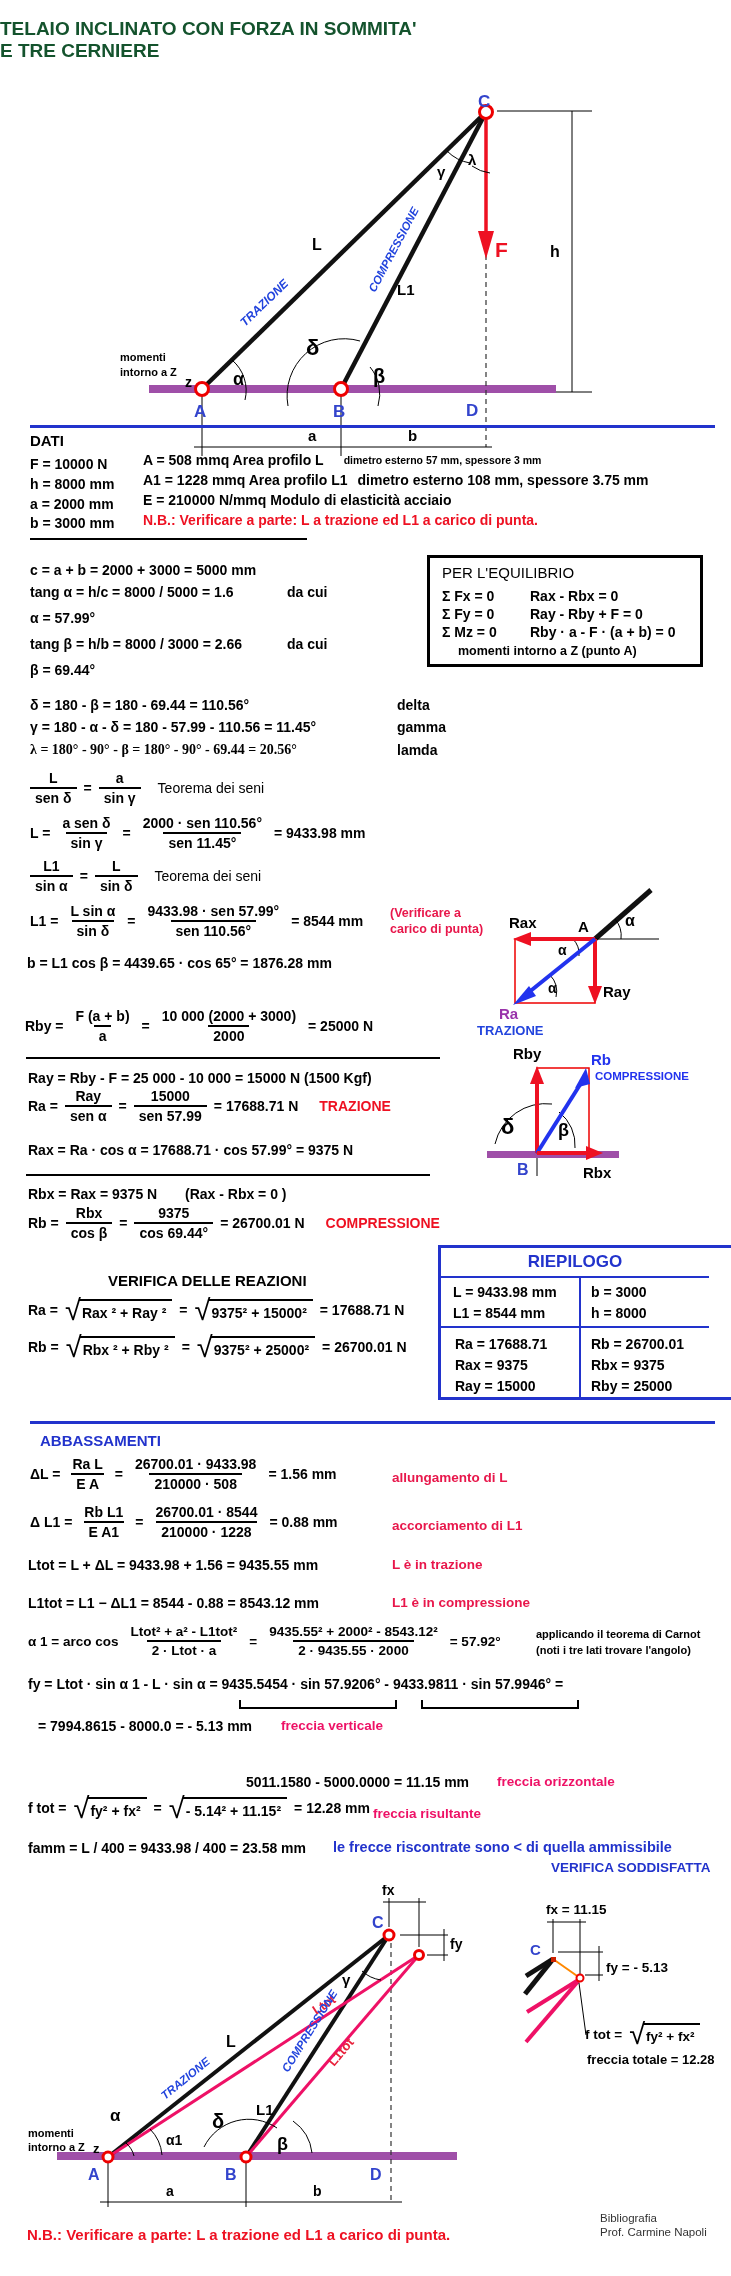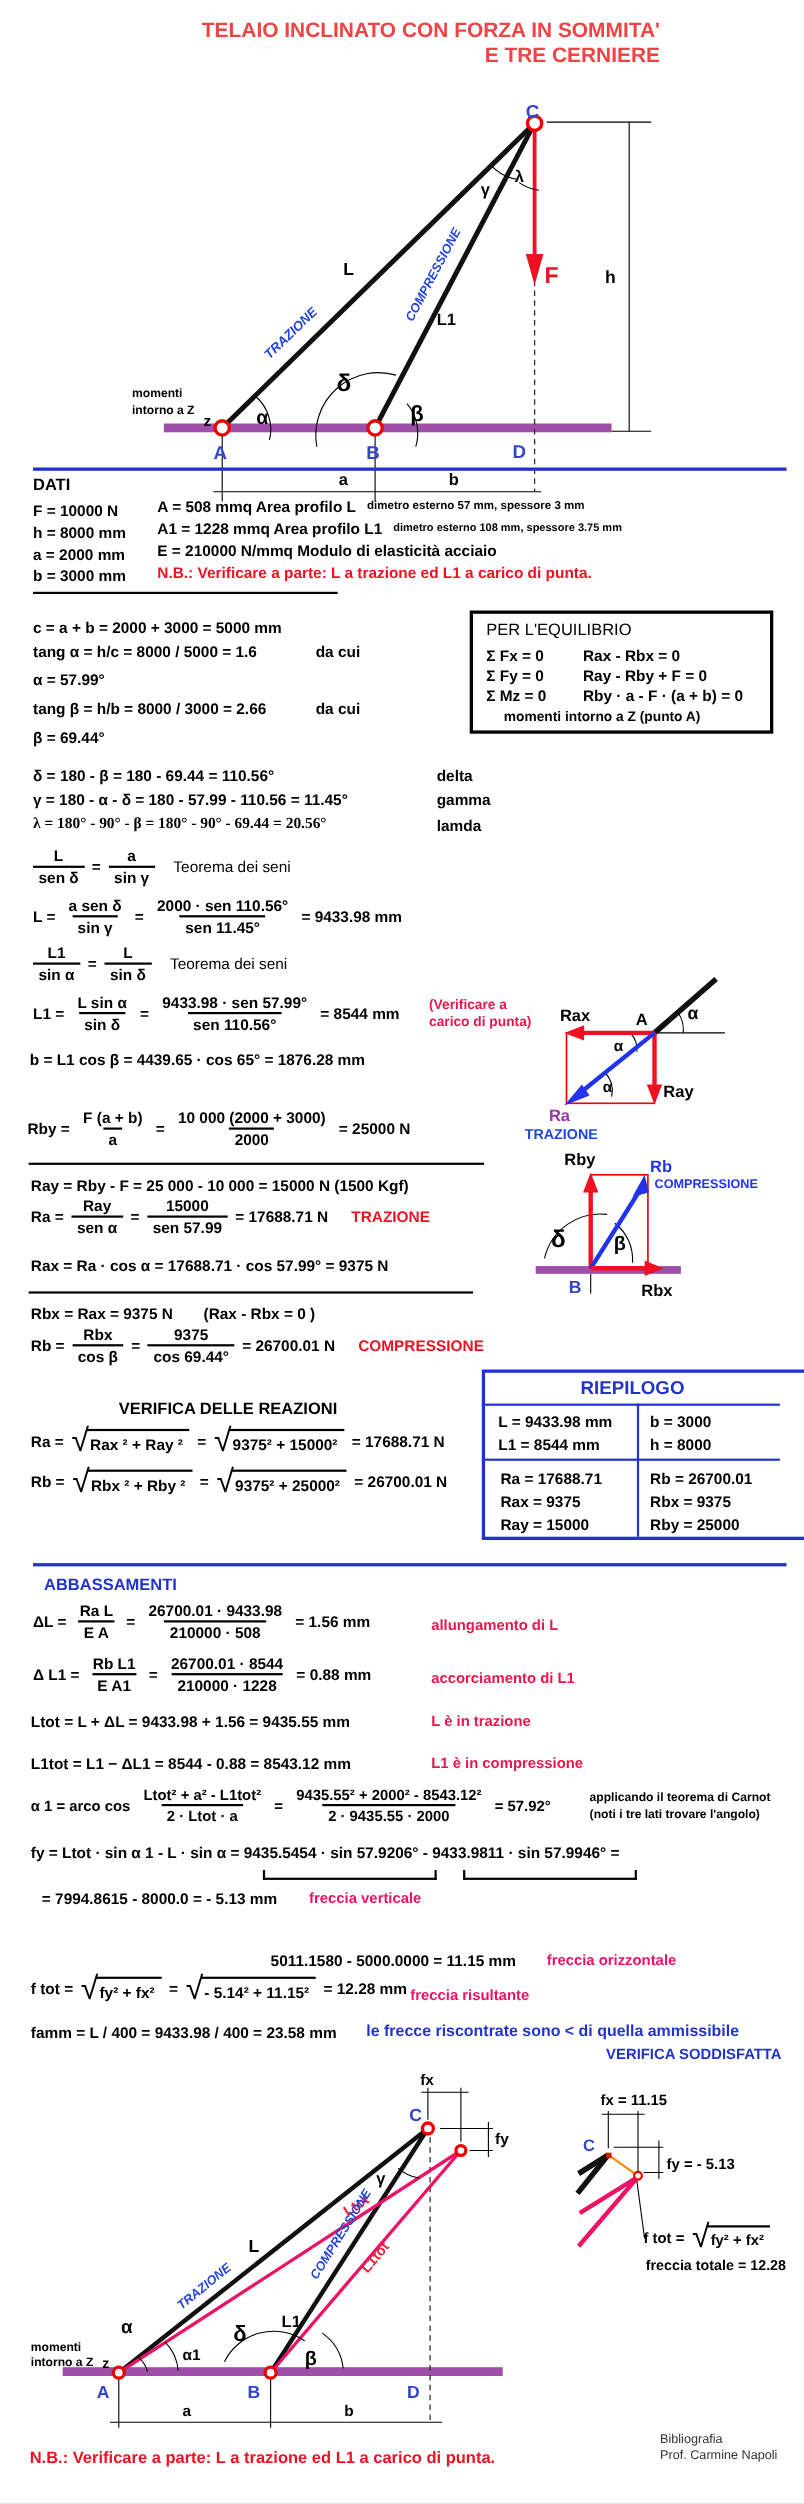--- a/index.html
+++ b/index.html
@@ -16,21 +16,21 @@
   .fr{display:inline-flex;flex-direction:column;align-items:center;}
   .fr .nu{padding:0 5px 1px;}
   .fr .de{border-top:2px solid #000;padding:1px 5px 0;}
   .sq{display:inline-flex;align-items:flex-start;}
   .sq .rd{font-size:29px;font-weight:400;line-height:0.85;margin-right:-2px;}
   .sq .bar{border-top:2px solid #000;padding:4px 6px 0 3px;margin-top:1px;}
   .ub{position:absolute;border:2px solid #000;border-top:none;height:9px;}
   .hrb{position:absolute;height:2px;background:#000;}
   .hrblue{position:absolute;height:3px;background:var(--blue);}
   .box{position:absolute;background:#fff;}
-  .title{position:absolute;left:0;top:18px;width:600px;text-align:right;font-weight:bold;font-size:19px;line-height:22px;color:#ef4444;}
+  .title{position:absolute;left:0;top:18px;width:600px;text-align:left;font-weight:bold;font-size:19px;line-height:22px;color:#14532d;}
   svg text{font-family:"Liberation Sans",sans-serif;}
 </style>
 </head>
 <body>
 
 <div class="page">
 
   <div class="title">
     <div>TELAIO INCLINATO CON FORZA IN SOMMITA'</div>
     <div>E TRE CERNIERE</div>
@@ -78,27 +78,27 @@
     <text x="308" y="376" font-size="15" font-weight="bold">a</text>
     <text x="408" y="376" font-size="15" font-weight="bold">b</text>
   </svg>
 
   <div class="hrblue" style="left:30px;top:425px;width:685px;"></div>
   <div class="t" style="left:30px;top:432px;font-size:15px;">DATI</div>
   <div class="t" style="left:30px;top:456px;">F =  10000  N</div>
   <div class="t" style="left:30px;top:476px;">h =  8000  mm</div>
   <div class="t" style="left:30px;top:496px;">a =  2000  mm</div>
   <div class="t" style="left:30px;top:515px;">b =  3000  mm</div>
-  <div class="eq" style="left:143px;top:452px;gap:10px;justify-content:space-between;">
+  <div class="eq" style="left:143px;top:452px;gap:20px;justify-content:space-between;">
     <span>A = 508  mmq  Area profilo L</span>
     <span style="font-size:10.5px">dimetro esterno 57 mm, spessore 3 mm</span>
   </div>
   <div class="eq" style="left:143px;top:472px;gap:10px;">
     <span>A1 = 1228  mmq  Area profilo L1</span>
-    <span style="font-size:10px">dimetro esterno 108 mm, spessore 3.75 mm</span>
+    <span style="font-size:14px">dimetro esterno 108 mm, spessore 3.75 mm</span>
   </div>
   <div class="t" style="left:143px;top:492px;">E = 210000  N/mmq  Modulo di elasticità  acciaio</div>
   <div class="t r" style="left:143px;top:512px;">N.B.: Verificare a parte: L a trazione ed L1 a carico di punta.</div>
   <div class="hrb" style="left:30px;top:538px;width:277px;"></div>
 
   <div class="box" style="left:427px;top:555px;width:276px;height:112px;border:3px solid #000;">
     <div class="t n14" style="left:12px;top:6px;font-size:15px;font-weight:normal;">PER  L'EQUILIBRIO</div>
     <div class="t" style="left:12px;top:30px;">Σ Fx = 0</div>
     <div class="t" style="left:100px;top:30px;">Rax - Rbx = 0</div>
     <div class="t" style="left:12px;top:48px;">Σ Fy = 0</div>

